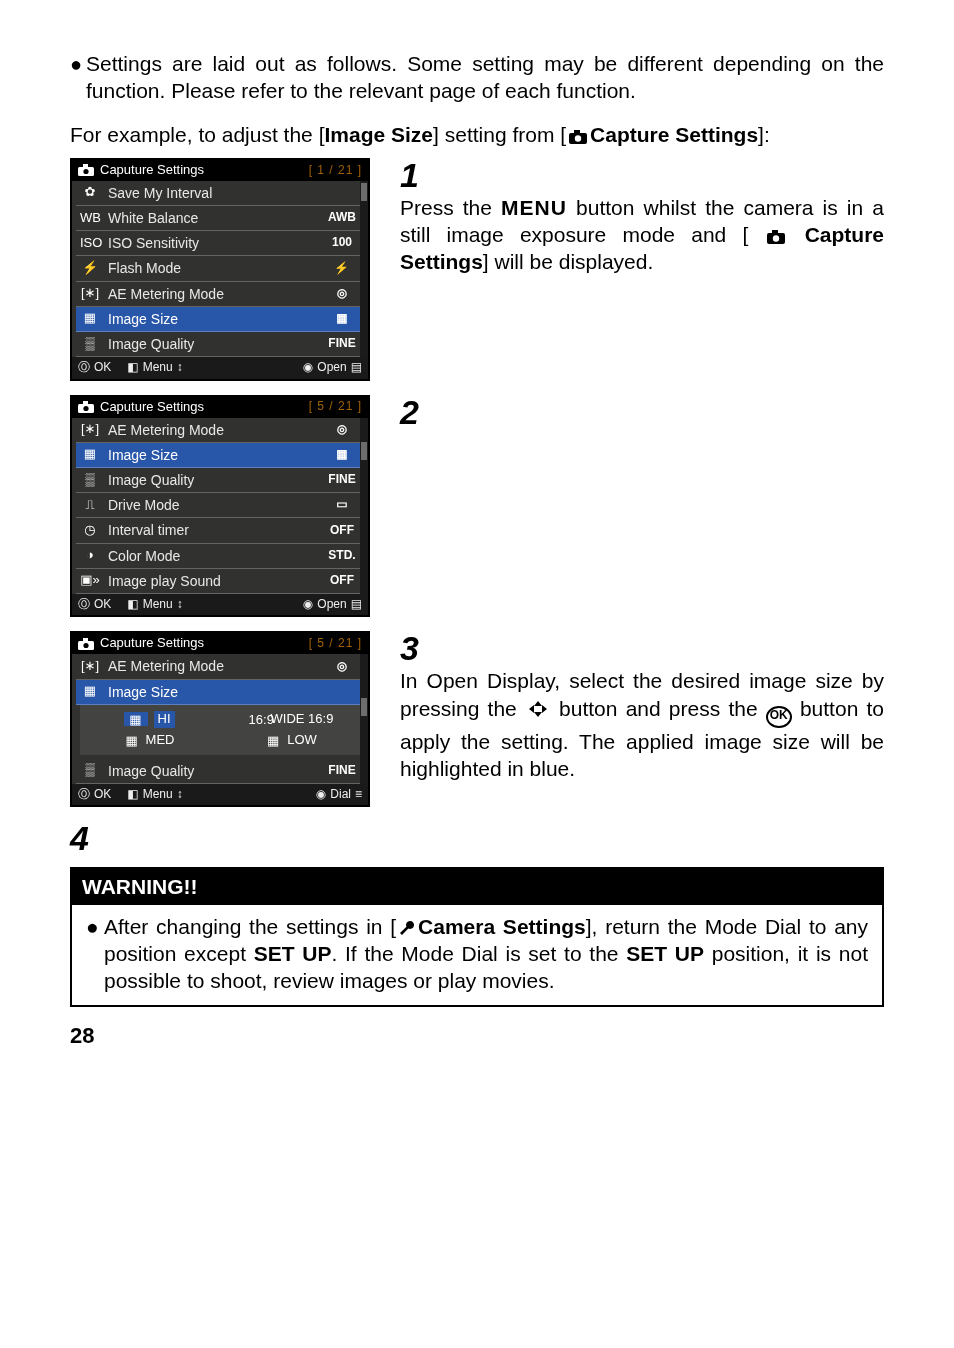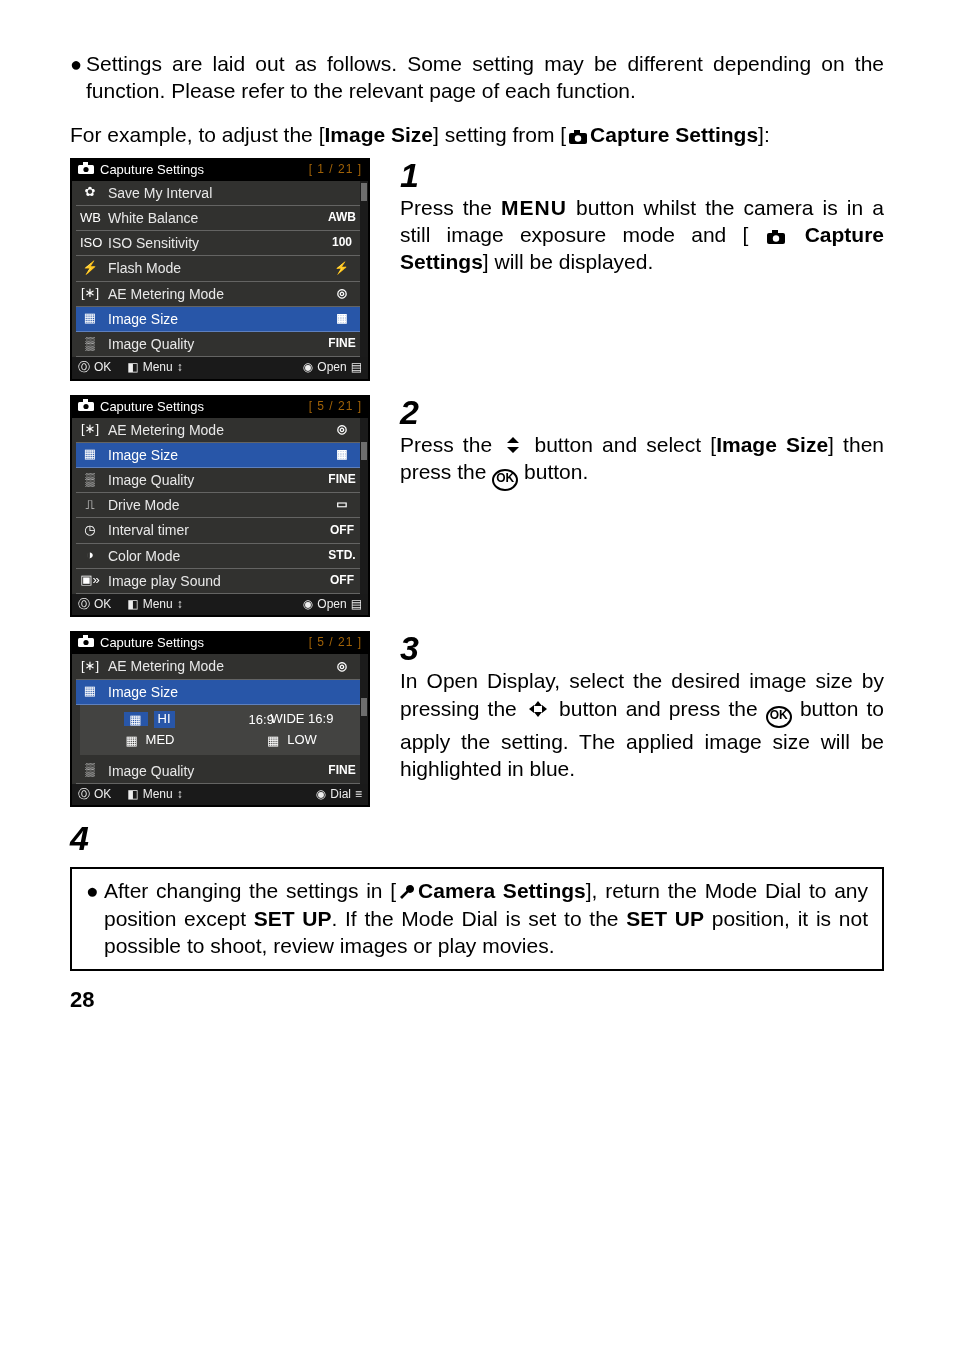--- a/index.html
+++ b/index.html
@@ -31,21 +31,21 @@
 
   
   .camscreen {
     width: 296px;
     background: #31312f;
     color: #fff;
     font-size: 14px;
     border: 2px solid #000;
   }
   .cs-header {
-    display: flex; 
+    display: flex; align-items: center;
     background: #000; padding: 2px 6px;
     font-size: 13px;
   }
   .cs-header .cam-icon { width: 16px; height: 12px; margin-right: 6px; display:inline-block; }
   .cs-header .pagecount { margin-left: auto; font-size: 12px; color:#a16207; letter-spacing:1px;}
   .cs-body { padding: 0 4px 0 4px; position:relative;}
   .cs-item {
     display: flex; align-items: center;
     padding: 3px 4px; border-bottom: 1px solid rgba(255,255,255,0.25);
     font-size: 14px; color: #e8e8e8;
@@ -265,25 +265,20 @@
         <span class="f" style="margin-left:auto">
             <span>◉</span>
             <span>Open</span>
             <span>▤</span>
           </span>
       </div>
     </div>
   </div>
   <div class="text-col">
     <div class="step-num">2</div>
-    <div class="step-text">
-      <span>Press the </span><span class="inl-icon"><svg width="20" height="20">
-            <path d="M10 2 L4 8 L16 8 Z M10 18 L4 12 L16 12 Z" fill="#000"></path>
-          </svg></span><span> button and select [</span><span class="bold">Image Size</span><span>] then press the </span><span class="ok-icon">OK</span><span>  button.</span>
-    </div>
   </div>
 </div>
 
 <div class="step-row">
   <div class="screenshot-col">
     <div class="camscreen">
       <div class="cs-header">
         <span class="cam-icon">
             <svg width="16" height="12">
               <rect x="0" y="3" width="16" height="9" rx="1.5" fill="#fff"></rect>
@@ -358,20 +353,21 @@
           </svg></span><span> button and press the </span><span class="ok-icon">OK</span><span> button to apply the setting. The applied image size will be highlighted in blue.</span>
     </div>
   </div>
 </div>
 
 <div>
   <div class="step-num">4</div>
 </div>
 
 <div class="warning-box">
+  <div class="warning-title">WARNING!!</div>
   <div class="warning-body">
     <div class="wb-row">
       <div class="wb-dot">●</div>
       <div>
         <span>After changing the settings in [</span><span class="inl-icon"><svg width="18" height="18">
               <path d="M12 2a4 4 0 0 0-3.6 5.7L2 14l2 2 6.3-6.4A4 4 0 1 0 12 2z" fill="#000"></path>
             </svg></span><span class="bold">Camera Settings</span><span>], return the Mode Dial to any position except </span><span class="bold">SET UP</span><span>. If the Mode Dial is set to the </span><span class="bold">SET UP</span><span> position, it is not possible to shoot, review images or play movies.</span>
       </div>
     </div>
   </div>

